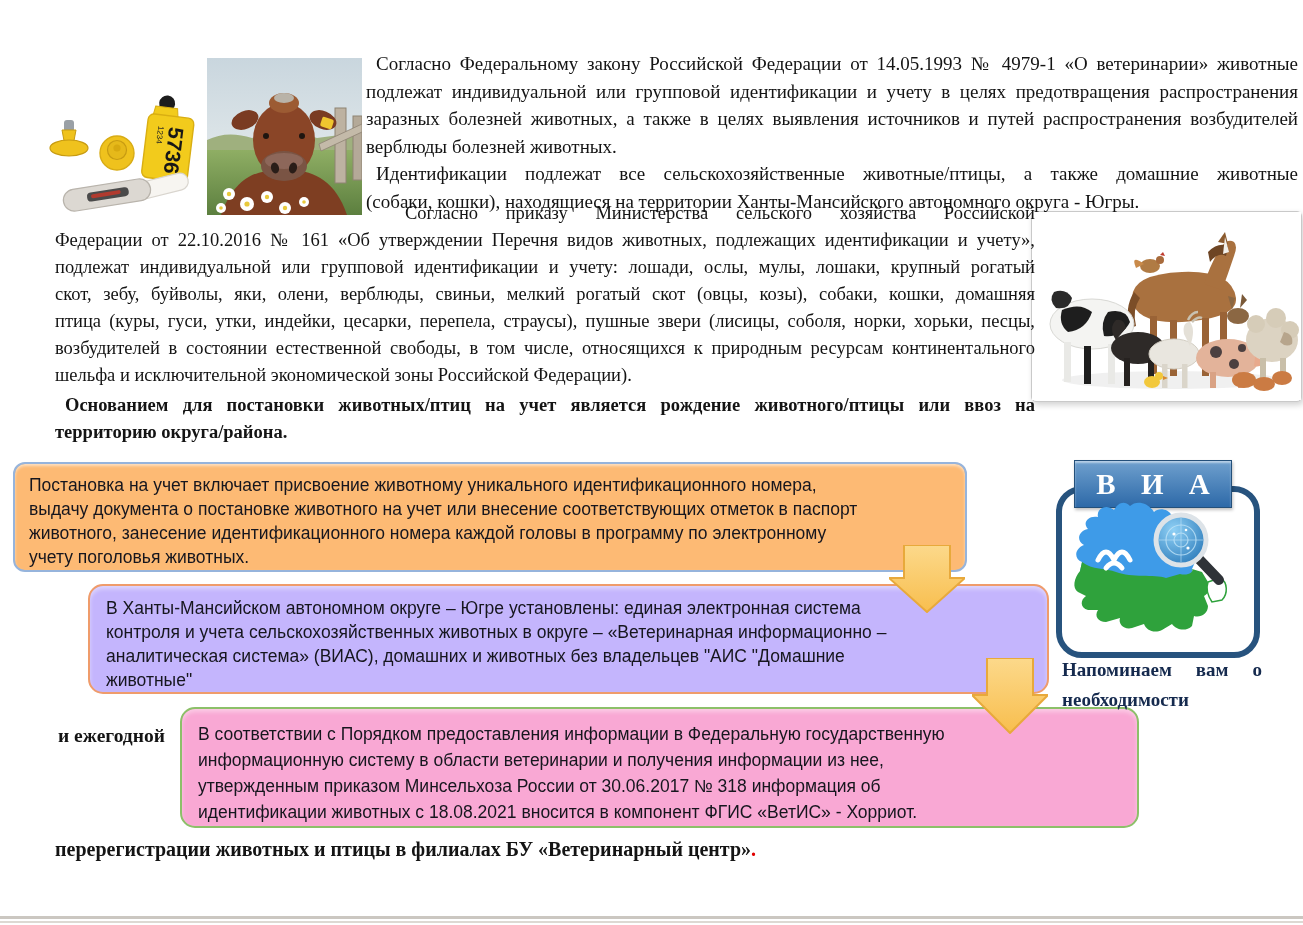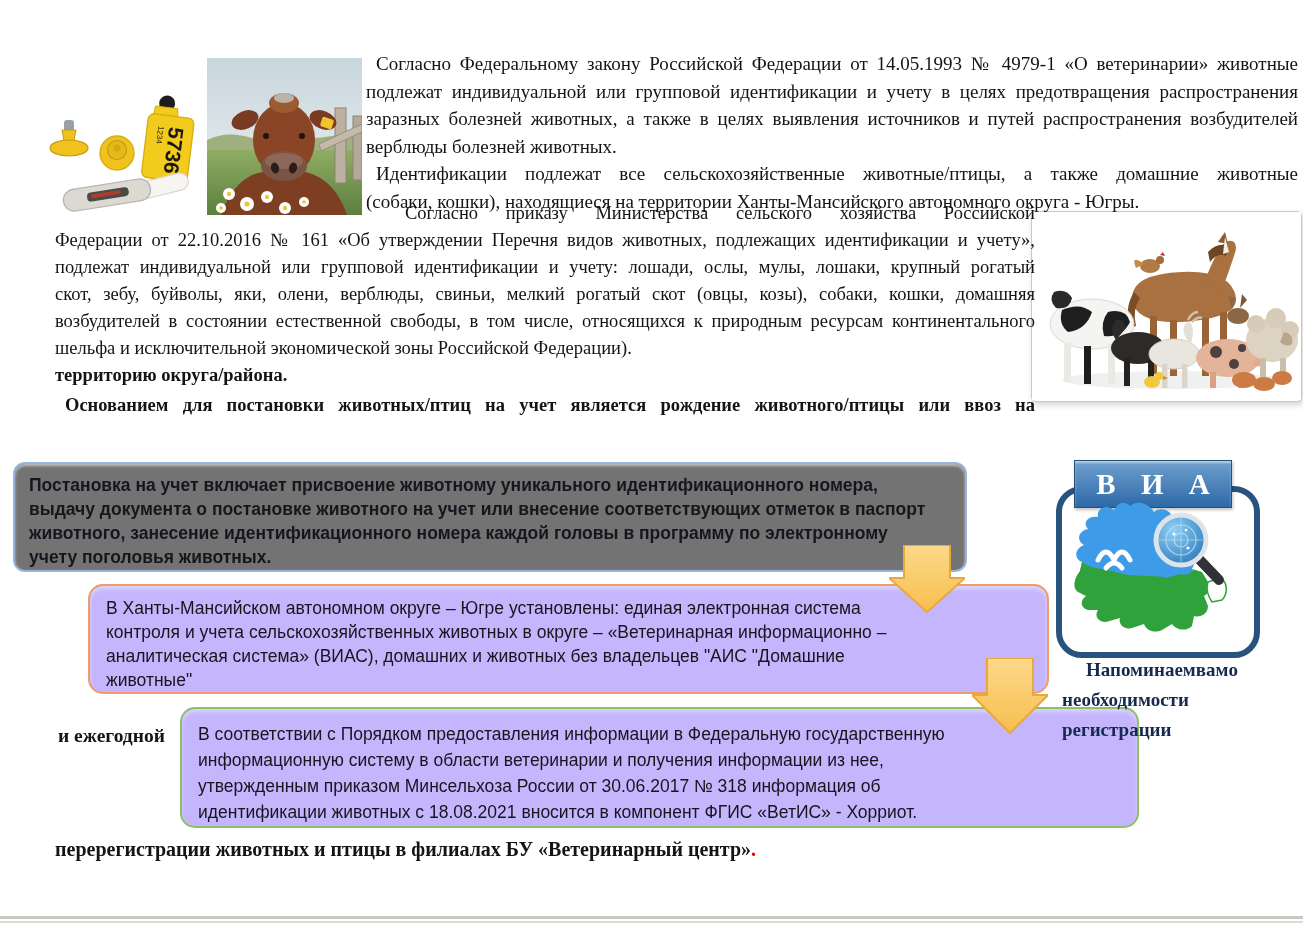--- a/index.html
+++ b/index.html
@@ -24,46 +24,46 @@
   .p4{margin-top:3px;}
 
   
   .photo{background:#fff;}
   .animals-card{left:1031px;top:211px;width:269px;height:189px;background:#fff;
         border:1px solid #c9c9c9;border-radius:5px;box-shadow:2px 3px 6px rgba(0,0,0,.18);}
 
   
   .cbox{border-radius:12px;font-family:"Liberation Sans",sans-serif;color:#16161e;}
   .bx-line{height:24px;line-height:24px;font-size:17.5px;white-space:nowrap;}
-  .box-blue{left:13px;top:462px;width:950px;height:106px;background:#737373;
-        border:2px solid #96B4DC;box-shadow:inset 0 2px 3px rgba(255,255,255,.55);font-weight:bold;}
+  .box-blue{left:13px;top:462px;width:950px;height:106px;background:#fdba74;
+        border:2px solid #96B4DC;box-shadow:inset 0 2px 3px rgba(255,255,255,.55);}
   .box-blue .txt{padding:9px 0 0 14px;}
   .box-orange{left:88px;top:584px;width:957px;height:106px;background:#c4b5fd;
         border:2px solid #EF9C6B;border-radius:15px;box-shadow:inset 0 3px 4px rgba(255,255,255,.45);}
   .box-orange .txt{padding:10px 0 0 16px;}
-  .box-green{left:180px;top:707px;width:955px;height:117px;background:#c4b5fd;
+  .box-green{left:180px;top:707px;width:955px;height:117px;background:#f9a8d4;
         border:2px solid #8CC069;border-radius:15px;box-shadow:inset 0 3px 4px rgba(255,255,255,.4);}
   .box-green .txt{padding:12px 0 0 16px;}
   .box-green .bx-line{height:26px;line-height:26px;}
 
   .arrow{z-index:6;}
 
   
   .viasframe{left:1056px;top:486px;width:192px;height:160px;background:#fff;
         border:6px solid #27537E;border-radius:26px;z-index:3;}
   .viasband{left:1074px;top:460px;width:156px;height:46px;z-index:4;
         background:linear-gradient(#6FA0CE,#2D69A8);border:1px solid #24507a;
         box-shadow:inset 0 2px 2px rgba(255,255,255,.5),1px 2px 3px rgba(0,0,0,.25);
         text-align:center;line-height:46px;color:#fff;font-family:"Liberation Serif",serif;
         font-weight:700;font-size:29px;letter-spacing:9px;text-indent:9px;}
   .viasmap{left:1062px;top:498px;width:180px;height:146px;z-index:5;}
 
   .caption{left:1062px;top:655px;width:200px;font-weight:700;font-size:19px;color:#152A4E;
         font-family:"Liberation Serif",serif;}
-  .caption .l1{display:flex;justify-content:center;height:30px;line-height:30px;}
+  .caption .l1{display:flex;justify-content:space-between;height:30px;line-height:30px;}
   .caption .l2,.caption .l3{text-align:left;height:30px;line-height:30px;}
 
   .side-label{left:58px;top:725px;font-weight:700;font-size:19.5px;}
   .footer{left:55px;top:838px;font-weight:700;font-size:20px;}
   .footer .dot{color:#E00000;}
 
   .botline1{left:0;top:916px;width:1303px;height:3px;background:#CBC7C1;}
   .botline2{left:0;top:921px;width:1303px;height:2px;background:#DDD9D3;}
 </style>
 </head>
@@ -262,24 +262,25 @@
     <div class="ln last">верблюды болезней животных.</div>
     <div class="ln ind">Идентификации подлежат все сельскохозяйственные животные/птицы, а также домашние животные</div>
     <div class="ln last">(собаки, кошки), находящиеся на территории Ханты-Мансийского автономного округа - Югры.</div>
   </div>
 
   <div class="abs blockB">
     <div class="ln p3first">Согласно приказу Министерства сельского хозяйства Российской</div>
     <div class="ln">Федерации от 22.10.2016 № 161 «Об утверждении Перечня видов животных, подлежащих идентификации и учету»,</div>
     <div class="ln">подлежат индивидуальной или групповой идентификации и учету: лошади, ослы, мулы, лошаки, крупный рогатый</div>
     <div class="ln">скот, зебу, буйволы, яки, олени, верблюды, свиньи, мелкий рогатый скот (овцы, козы), собаки, кошки, домашняя</div>
+    <div class="ln">птица (куры, гуси, утки, индейки, цесарки, перепела, страусы), пушные звери (лисицы, соболя, норки, хорьки, песцы,</div>
     <div class="ln">возбудителей в состоянии естественной свободы, в том числе, относящихся к природным ресурсам континентального</div>
     <div class="ln last">шельфа и исключительной экономической зоны Российской Федерации).</div>
+    <div class="ln boldp ind p4">Основанием для постановки животных/птиц на учет является рождение животного/птицы или ввоз на</div>
     <div class="ln boldp last">территорию округа/района.</div>
-    <div class="ln boldp ind p4">Основанием для постановки животных/птиц на учет является рождение животного/птицы или ввоз на</div>
   </div>
 
   <div class="abs cbox box-blue">
     <div class="txt">
       <div class="bx-line">Постановка на учет включает присвоение животному уникального идентификационного номера,</div>
       <div class="bx-line">выдачу документа о постановке животного на учет или внесение соответствующих отметок в паспорт</div>
       <div class="bx-line">животного, занесение идентификационного номера каждой головы в программу по  электронному</div>
       <div class="bx-line">учету поголовья животных.</div>
     </div>
   </div>
@@ -362,21 +363,20 @@
     </g>
   </svg>
 
   <div class="abs caption">
     <div class="l1">
       <span>Напоминаем</span>
       <span>вам</span>
       <span>о</span>
     </div>
     <div class="l2">необходимости</div>
-    <div class="l3">регистрации</div>
   </div>
 
   <div class="abs side-label">и ежегодной</div>
 
   <div class="abs footer">
     <span>перерегистрации животных и птицы в филиалах БУ «Ветеринарный центр»</span><span class="dot">.</span>
   </div>
 
   <div class="abs botline1"></div>
   <div class="abs botline2"></div>

